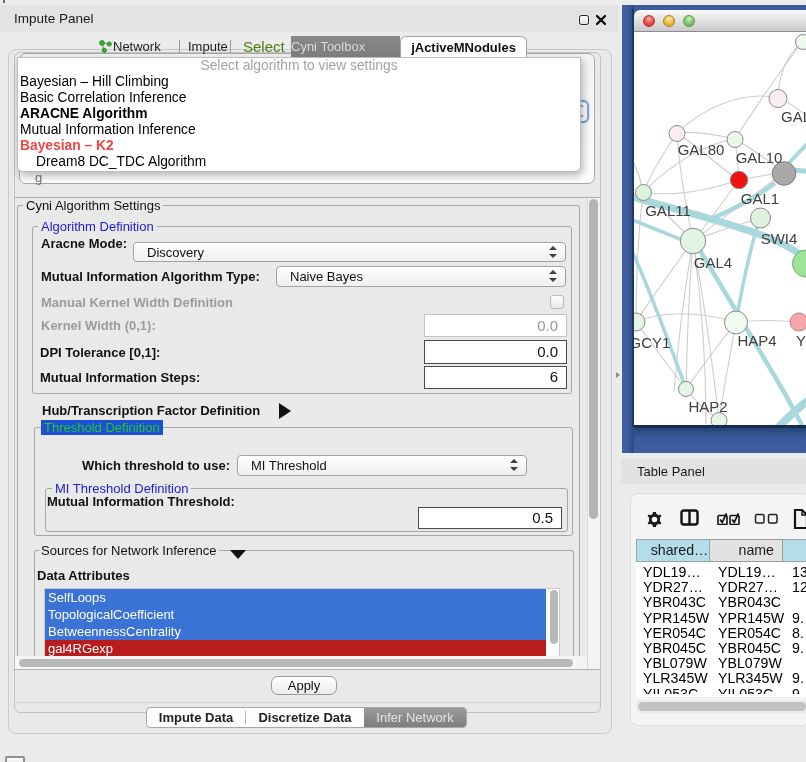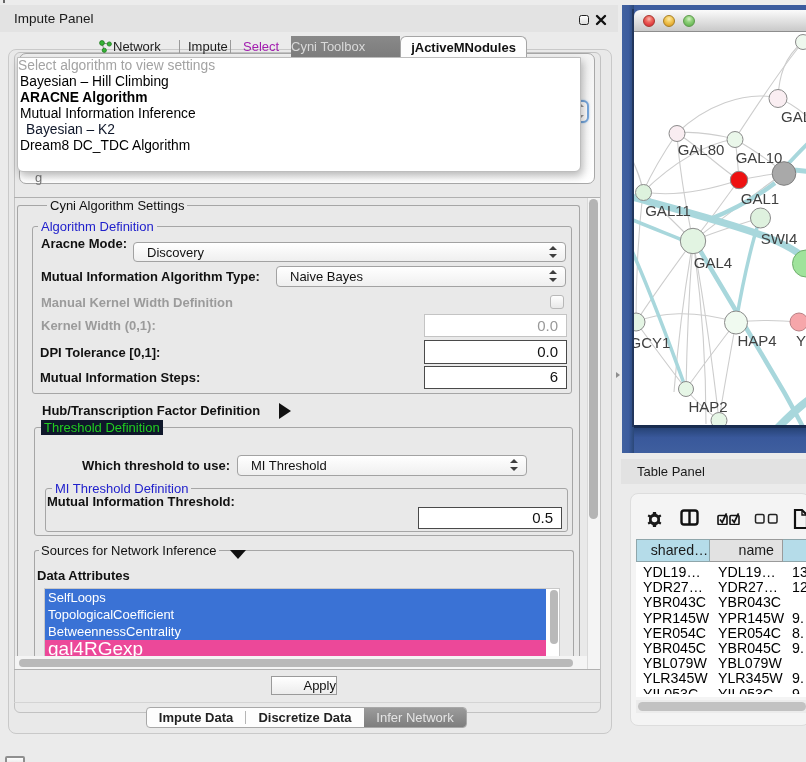--- a/index.html
+++ b/index.html
@@ -33,41 +33,41 @@
   <svg class="abs" style="left:8px;top:3px;" width="15" height="15" viewBox="0 0 15 15">
     <path d="M4 4 L11 5 M4 4 L6 11" stroke="#888" stroke-width="1"></path>
     <circle cx="4" cy="4" r="2.4" fill="#35b335" stroke="#1c7a1c" stroke-width="0.8"></circle>
     <circle cx="11.3" cy="5" r="2.1" fill="#35b335" stroke="#1c7a1c" stroke-width="0.8"></circle>
     <circle cx="6.3" cy="11.3" r="2.1" fill="#35b335" stroke="#1c7a1c" stroke-width="0.8"></circle>
   </svg>
   <div class="abs" style="left:23px;top:0;height:21px;line-height:21px;font-size:13px;color:#1c1c1c;">Network</div>
   <div class="abs" style="left:89px;top:4px;width:1px;height:13px;background:#9a9a9a;"></div>
   <div class="abs" style="left:98px;top:0;height:21px;line-height:21px;font-size:13px;color:#1c1c1c;">Impute</div>
   <div class="abs" style="left:140px;top:4px;width:1px;height:13px;background:#9a9a9a;"></div>
-  <div class="abs" style="left:153px;top:0;height:21px;line-height:21px;font-size:13px;color:#a21caf;">Select</div>
+  <div class="abs" style="left:153px;top:0;height:21px;line-height:21px;font-size:15px;color:#4d7c0f;">Select</div>
   <div class="abs" style="left:201px;top:0;width:109px;height:21px;background:linear-gradient(#898989,#7c7c7c);color:#d9d9d9;font-size:13px;line-height:21px;">Cyni Toolbox</div>
   <div class="abs" style="left:310px;top:0;width:127px;height:21px;background:#fdfdfd;border:1px solid #a5a5a5;border-bottom:none;border-radius:6px 6px 0 0;color:#111;font-size:13px;font-weight:bold;text-align:center;line-height:21px;">jActiveMNodules</div>
 </div>
 
 <div class="abs" style="left:8px;top:49px;width:604px;height:685px;border:1px solid #c9c9c9;border-radius:8px;background:#e9e9e9;"></div>
 <div class="abs" style="left:13.5px;top:52px;width:587px;height:661px;border:1px solid #c2c2c2;border-radius:6px;background:#e9e9e9;"></div>
 
 <div class="abs" style="left:14px;top:197px;width:586px;height:1px;background:#b0b0b0;"></div>
 <div class="abs" style="left:14px;top:669px;width:586px;height:1px;background:#b0b0b0;"></div>
 
 <div class="abs" style="left:587px;top:198px;width:13px;height:471px;background:#f4f4f4;border-left:1px solid #d9d9d9;"></div>
 <div class="abs" style="left:588.5px;top:199px;width:9px;height:320px;background:#b4b4b4;border-radius:5px;"></div>
 
 <div class="abs" style="left:15px;top:656px;width:572px;height:13px;background:#f4f4f4;"></div>
 <div class="abs" style="left:19px;top:658.5px;width:554px;height:8.5px;background:#b9b9b9;border-radius:4.5px;"></div>
 
 <div id="settings">
 
   <div class="abs" style="left:17px;top:205px;width:563px;height:451px;border:1px solid #a6a6a6;border-bottom:none;border-radius:3px 3px 0 0;"></div>
-  <div class="abs" style="left:23px;top:198px;background:#e9e9e9;padding:0 3px;font-size:13px;color:#111;white-space:nowrap;margin-left:24px;">Cyni Algorithm Settings</div>
+  <div class="abs" style="left:23px;top:198px;background:#e9e9e9;padding:0 3px;font-size:13px;color:#111;white-space:nowrap;">Cyni Algorithm Settings</div>
 
   <div class="grp" style="left:32px;top:226px;width:540px;height:168px;"></div>
   <div class="abs" style="left:38px;top:219px;background:#e9e9e9;padding:0 3px;font-size:13px;color:#2121cc;white-space:nowrap;">Algorithm Definition</div>
 
   <div class="lbl" style="left:41px;top:236px;">Aracne Mode:</div>
   <div class="combo" style="left:133px;top:242px;width:433px;height:20px;">
       <span class="ctext">Discovery</span>
       <span class="spin"></span>
     </div>
 
@@ -86,21 +86,21 @@
   <div class="lbl" style="left:40px;top:345px;">DPI Tolerance [0,1]:</div>
   <div class="fld" style="left:424px;top:340px;width:143px;height:24px;border:1.5px solid #4a4a4a;line-height:21px;">0.0</div>
 
   <div class="lbl" style="left:40px;top:370px;">Mutual Information Steps:</div>
   <div class="fld" style="left:424px;top:366px;width:143px;height:23px;border:1.5px solid #4a4a4a;line-height:20px;">6</div>
 
   <div class="lbl" style="left:42px;top:403px;">Hub/Transcription Factor Definition</div>
   <div class="abs" style="left:279px;top:403px;width:0;height:0;border-top:8px solid transparent;border-bottom:8px solid transparent;border-left:12px solid #111;"></div>
 
   <div class="grp" style="left:34px;top:427px;width:539px;height:109px;"></div>
-  <div class="abs" style="left:41px;top:420px;background:#0f172a;padding:0 3px;font-size:13px;color:#21cc21;white-space:nowrap;">Threshold Definition</div>
+  <div class="abs" style="left:41px;top:420px;background:#1d4ed8;padding:0 3px;font-size:13px;color:#21cc21;white-space:nowrap;">Threshold Definition</div>
 
   <div class="lbl" style="left:82px;top:458px;">Which threshold to use:</div>
   <div class="combo" style="left:237px;top:455px;width:290px;height:20.5px;">
       <span class="ctext">MI Threshold</span>
       <span class="spin"></span>
     </div>
 
   <div class="grp" style="left:45px;top:488px;width:523px;height:44px;"></div>
   <div class="abs" style="left:52px;top:481px;background:#e9e9e9;padding:0 3px;font-size:13px;color:#2121cc;white-space:nowrap;">MI Threshold Definition</div>
 
@@ -110,48 +110,49 @@
   <div class="abs" style="left:34px;top:550px;width:540px;height:106px;border:1px solid #a6a6a6;border-bottom:none;border-radius:3px 3px 0 0;"></div>
   <div class="abs" style="left:39px;top:543px;background:#e9e9e9;padding:0 2px;font-size:13px;color:#111;white-space:nowrap;">Sources for Network Inference</div>
   <div class="abs" style="left:230px;top:550px;width:0;height:0;border-left:8.5px solid transparent;border-right:8.5px solid transparent;border-top:9px solid #111;"></div>
 
   <div class="lbl" style="left:37px;top:568px;">Data Attributes</div>
 
   <div class="abs" style="left:44px;top:588px;width:516px;height:68px;background:#fff;border:1px solid #c9c9c9;border-bottom:none;overflow:hidden;">
     <div class="abs" style="left:0;top:0;width:501px;height:17px;background:#3a72d5;color:#fff;font-size:13px;line-height:17px;padding-left:3px;">SelfLoops</div>
     <div class="abs" style="left:0;top:17px;width:501px;height:17px;background:#3a72d5;color:#fff;font-size:13px;line-height:17px;padding-left:3px;">TopologicalCoefficient</div>
     <div class="abs" style="left:0;top:34px;width:501px;height:17px;background:#3a72d5;color:#fff;font-size:13px;line-height:17px;padding-left:3px;">BetweennessCentrality</div>
-    <div class="abs" style="left:0;top:51px;width:501px;height:17px;background:#ec4899;color:#fff;font-size:19px;line-height:17px;padding-left:3px;">gal4RGexp</div>
+    <div class="abs" style="left:0;top:51px;width:501px;height:17px;background:#b91c1c;color:#fff;font-size:13px;line-height:17px;padding-left:3px;">gal4RGexp</div>
     <div class="abs" style="left:505px;top:1px;width:8px;height:54px;background:#b9b9b9;border-radius:4px;"></div>
   </div>
 </div>
 <div id="popuparea">
 
   <div class="abs" style="left:19px;top:53px;width:576px;height:131px;background:linear-gradient(#f2f2f2,#fafafa 55%,#ffffff);border:1px solid #a8a8a8;border-radius:7px;"></div>
   <div class="abs" style="left:35px;top:170px;font-size:13px;color:#777;">g</div>
 
   <div class="abs" style="left:520px;top:100px;width:69px;height:23px;background:#fff;border:2.5px solid #76a7dd;border-radius:6px;box-shadow:0 0 2px #9cc1e8;"></div>
   <div class="abs" style="left:578px;top:104px;width:6px;height:8px;">
     <div class="abs" style="left:0;top:0;border-left:3px solid transparent;border-right:3px solid transparent;border-bottom:3.5px solid #999;"></div>
     <div class="abs" style="left:0;bottom:-6px;border-left:3px solid transparent;border-right:3px solid transparent;border-top:3.5px solid #999;"></div>
   </div>
 
   <div class="abs" style="left:17px;top:57px;width:564px;height:115px;background:#fff;border:1px solid #bdbdbd;border-radius:0 0 6px 6px;box-shadow:2px 4px 8px rgba(0,0,0,0.28);">
-    <div style="height:16px;line-height:16px;text-align:left;font-size:13.8px;color:#a3a3a3;">Select algorithm to view settings</div>
+    <div style="height:16px;line-height:16px;text-align:center;font-size:13.8px;color:#a3a3a3;">Select algorithm to view settings</div>
     <div style="height:16px;line-height:16px;font-size:13.8px;color:#000;padding-left:2px;white-space:nowrap;">Bayesian – Hill Climbing</div>
+    <div style="height:16px;line-height:16px;font-size:13.8px;color:#000;padding-left:2px;white-space:nowrap;">Basic Correlation Inference</div>
     <div style="height:16px;line-height:16px;font-size:13.8px;color:#000;padding-left:2px;font-weight:bold;white-space:nowrap;">ARACNE Algorithm</div>
     <div style="height:16px;line-height:16px;font-size:13.8px;color:#000;padding-left:2px;white-space:nowrap;">Mutual Information Inference</div>
-    <div style="height:16px;line-height:16px;font-size:13.8px;color:#0f172a;padding-left:8px;white-space:nowrap;">Bayesian – K2</div>
-    <div style="height:16px;line-height:16px;font-size:13.8px;color:#000;padding-left:2px;white-space:nowrap;">Dream8 DC_TDC Algorithm</div>
+    <div style="height:16px;line-height:16px;font-size:13.8px;color:#ef4444;padding-left:2px;white-space:nowrap;font-weight:bold;">Bayesian – K2</div>
+    <div style="height:16px;line-height:16px;font-size:13.8px;color:#000;padding-left:18px;white-space:nowrap;">Dream8 DC_TDC Algorithm</div>
   </div>
 </div>
 <div id="bottombar">
   <div class="abs" style="left:14px;top:701.5px;width:586px;height:1.5px;background:#d4d4d4;"></div>
 
-  <div class="abs" style="left:271px;top:676px;width:66px;height:19px;background:linear-gradient(#ffffff,#ececec);border:1px solid #9a9a9a;border-radius:0;font-size:13px;color:#111;text-align:right;line-height:17px;">Apply</div>
+  <div class="abs" style="left:271px;top:676px;width:66px;height:19px;background:linear-gradient(#ffffff,#ececec);border:1px solid #9a9a9a;border-radius:7px;font-size:13px;color:#111;text-align:center;line-height:17px;">Apply</div>
 
   <div class="abs" style="left:146px;top:707px;width:321px;height:21px;background:#fdfdfd;border:1px solid #a8a8a8;border-radius:4px;">
     <div class="abs" style="left:0;top:0;width:98px;height:19px;font-size:13px;font-weight:bold;color:#222;text-align:center;line-height:19px;">Impute Data</div>
     <div class="abs" style="left:98px;top:3px;width:1px;height:13px;background:#b5b5b5;"></div>
     <div class="abs" style="left:99px;top:0;width:118px;height:19px;font-size:13px;font-weight:bold;color:#222;text-align:center;line-height:19px;">Discretize Data</div>
     <div class="abs" style="left:217px;top:0;width:102px;height:19px;background:linear-gradient(#9b9b9b,#7e7e7e);border-radius:0 3px 3px 0;font-size:13px;color:#e4e4e4;text-align:center;line-height:19px;">Infer Network</div>
   </div>
 
   <div class="abs" style="left:5px;top:756px;width:20px;height:12px;border:2px solid #8f8f8f;border-radius:2px;background:linear-gradient(#fdfdfd,#e0e0e0);"></div>
 

